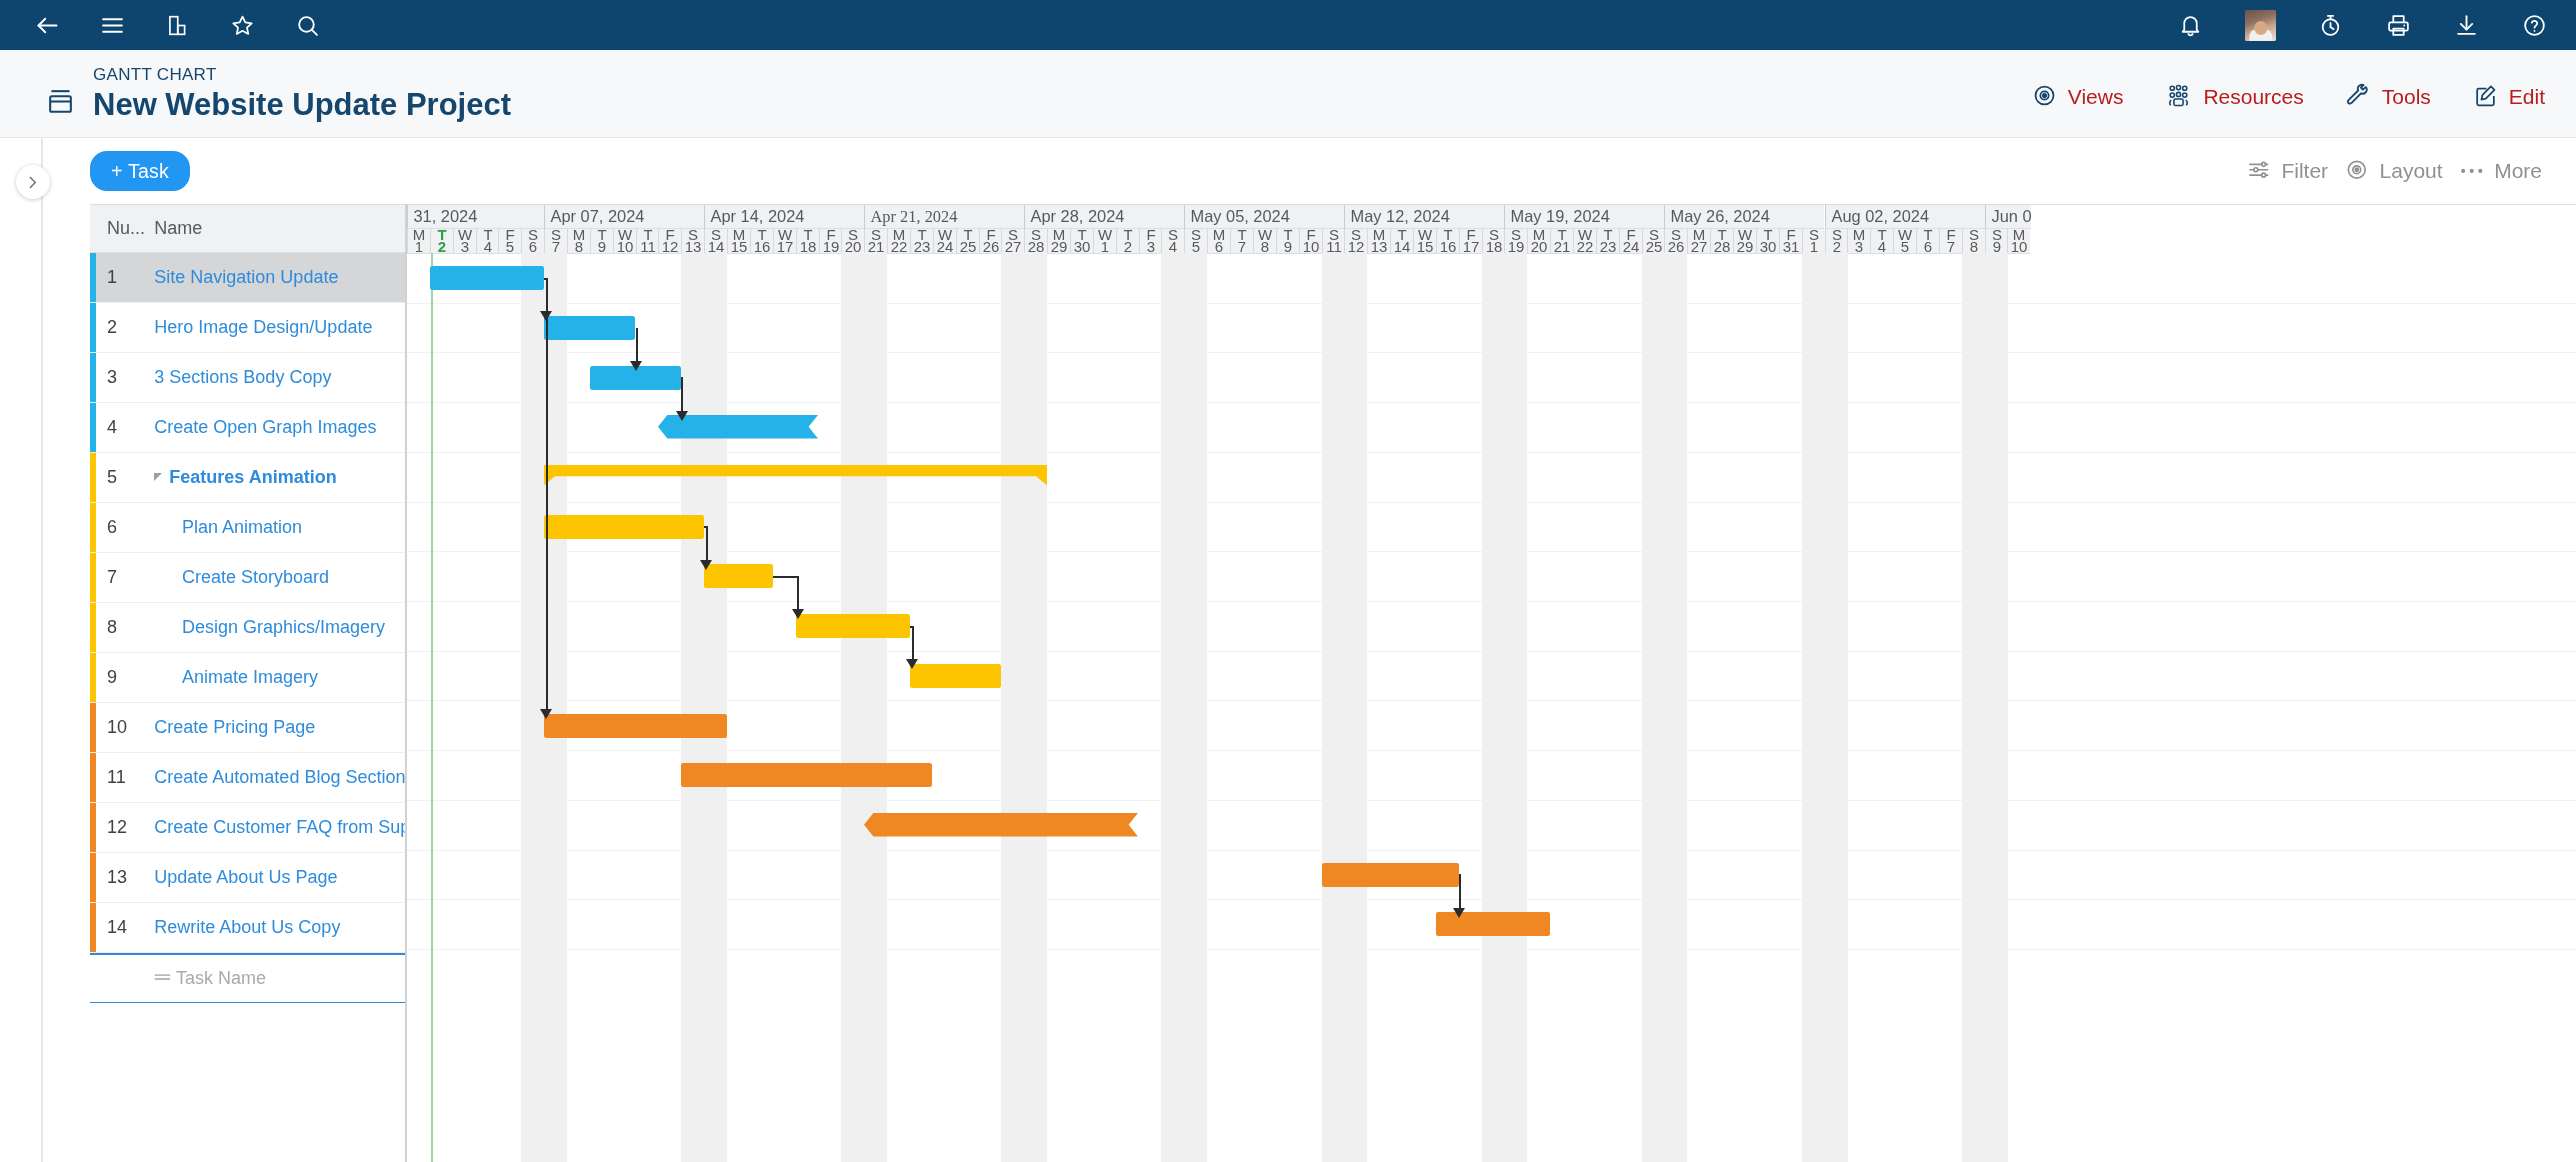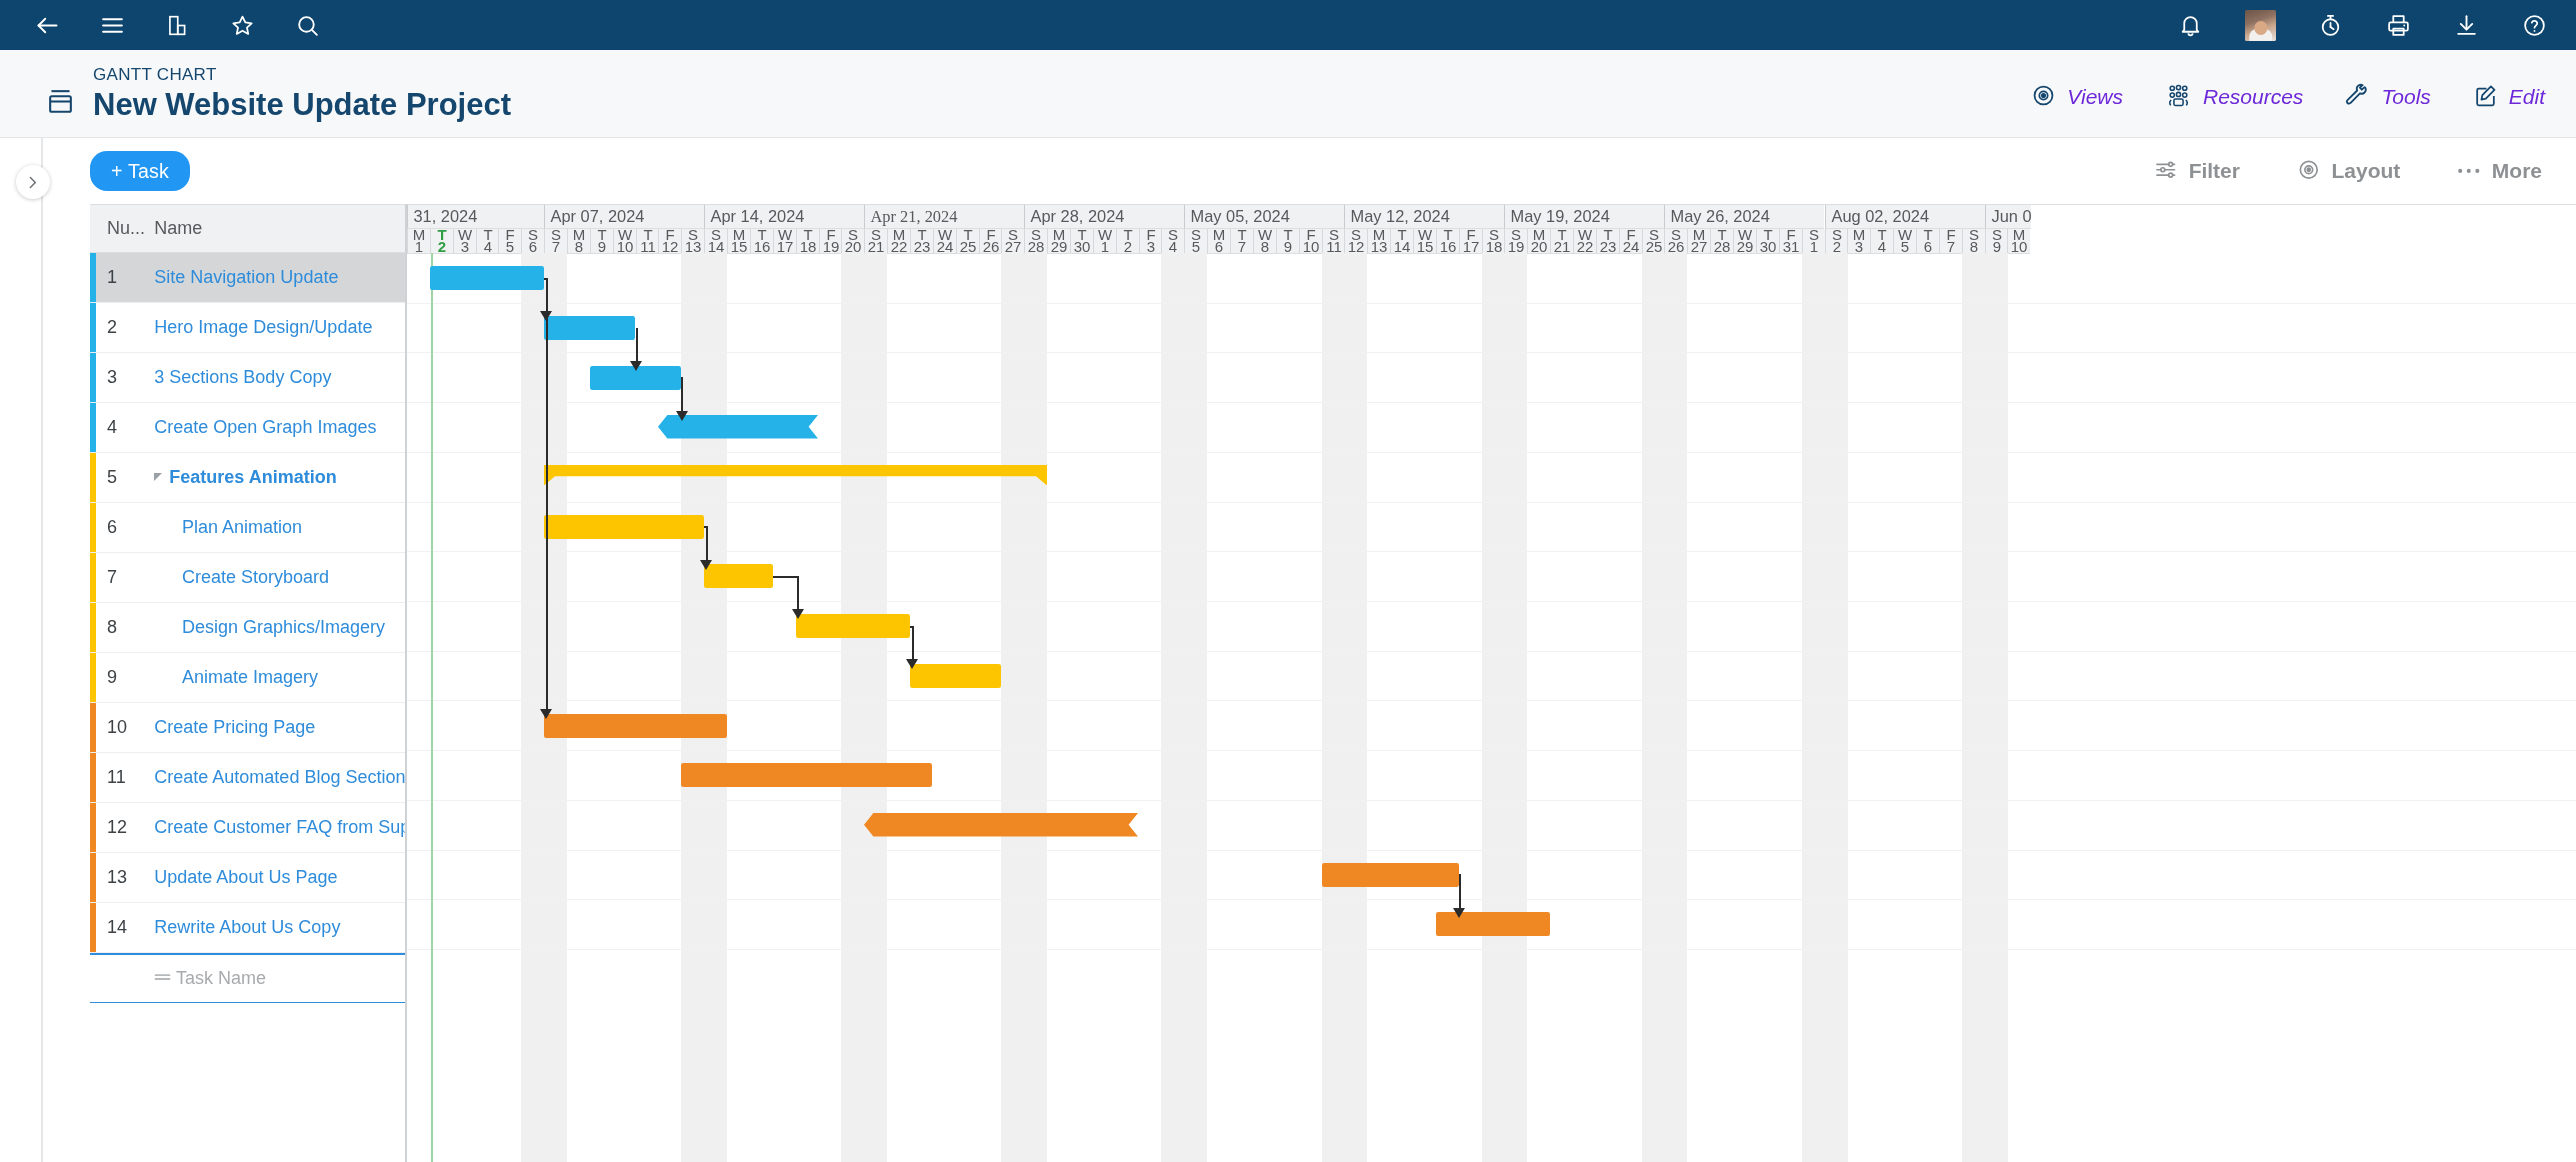--- a/index.html
+++ b/index.html
@@ -53,34 +53,34 @@
   .proj-left { display: flex; align-items: flex-start; }
   .proj-icon { margin-right: 17px; margin-top: 20.4px; }
   .proj-titles { display:flex; flex-direction: column; }
   .eyebrow {
     font-size: 17px; color: #14466e; letter-spacing: 0.3px;
     margin-bottom: 4px; font-weight: 400;
   }
   .proj-title { font-size: 31px; font-weight: 700; color: #14466e; line-height: 1.05; }
   .proj-actions { margin-left: auto; display:flex; align-items:center; gap: 42px; margin-top: 7.8px;}
   .proj-action { display:flex; align-items:center; gap: 11px; cursor:pointer; }
-  .proj-action span.label { font-size: 21px; color: #6d28d9; font-style: italic; }
+  .proj-action span.label { font-size: 21px; color: #b91c1c; }
 
   
   .toolbar {
     height: 66px; display: flex; align-items: center;
     padding-left: 90px; padding-right: 34px;
     background: #fff; position: relative;
   }
   .btn-task {
     background: #2196f3; color: #fff; border: none; border-radius: 17px;
     font-size: 19.6px; padding: 8.6px 21px; font-family: inherit; cursor: pointer;
     letter-spacing: 0.2px;
   }
-  .toolbar-right { margin-left:auto; display:flex; align-items:center; gap: 57px; font-weight: bold; }
+  .toolbar-right { margin-left:auto; display:flex; align-items:center; gap: 17px; }
   .tb-item { display:flex; align-items:center; gap: 11px; cursor:pointer; }
   .tb-item span.label { font-size: 21px; color: #8e9194; }
 
   
   .collapse-handle {
     position: absolute; left: 15.7px; top: 165px;
     width: 34px; height: 34px; border-radius: 50%;
     background: #fff; box-shadow: 0 0.8px 4.7px rgba(0,0,0,.22);
     display: flex; align-items:center; justify-content:center; cursor:pointer;
     z-index: 20;

